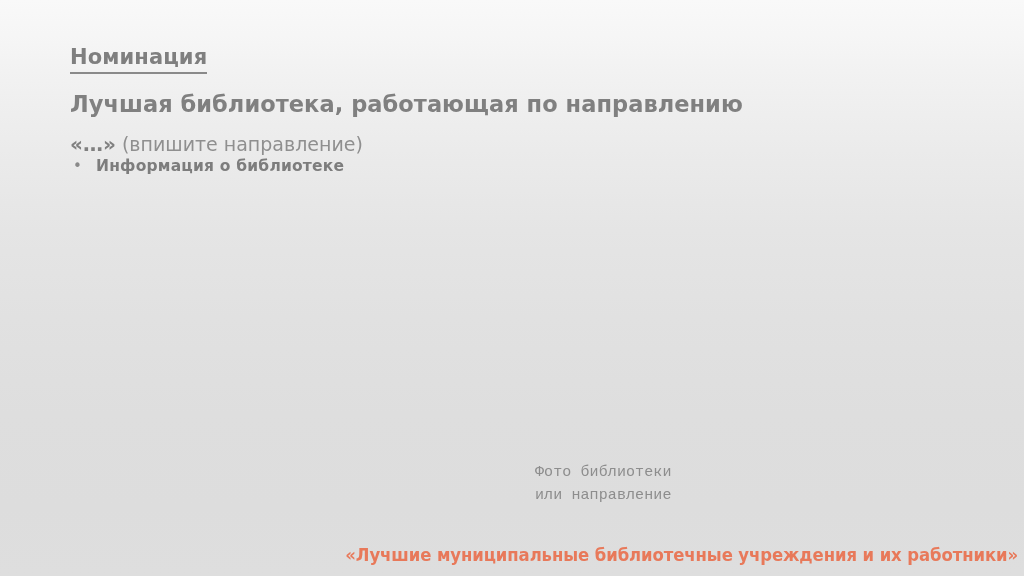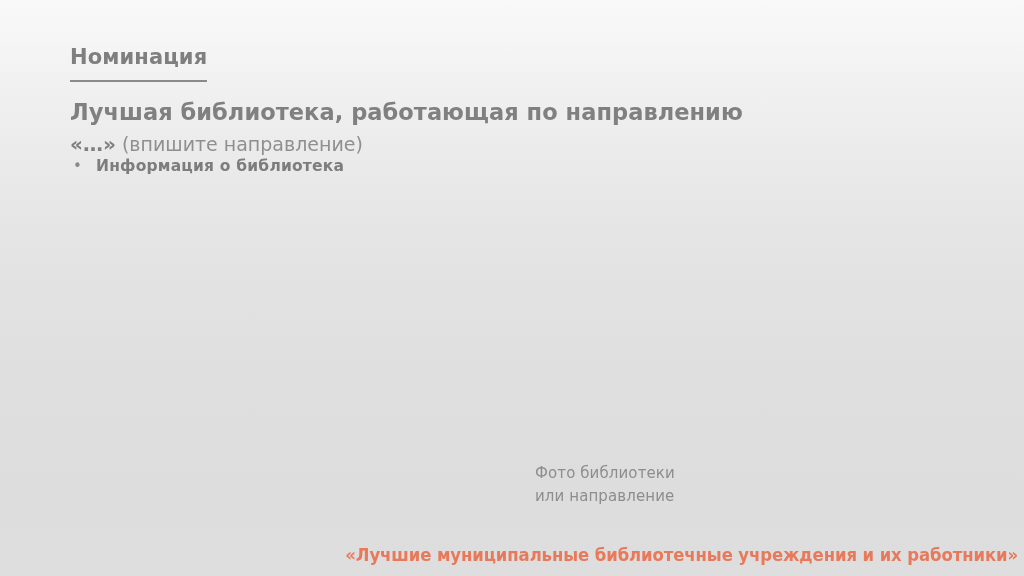--- a/index.html
+++ b/index.html
@@ -41,38 +41,38 @@
   }
 
   .nomination {
     display: inline-block;
     font-size: 21px;
     font-weight: bold;
     color: #7f7f7f;
     letter-spacing: 0.1px;
     line-height: 1.32;
     border-bottom: 2px solid #8a8a8a;
-    padding-bottom: 8px;
+    padding-bottom: 0px;
   }
 
   .title-main {
     font-size: 22.5px;
     font-weight: bold;
     color: #808080;
     line-height: 1.33;
     letter-spacing: 0.05px;
     margin-top: 16px;
     white-space: nowrap;
   }
 
   .title-sub {
     font-size: 19px;
     color: #8c8c8c;
     line-height: 1.35;
-    margin-top: 3px;
+    margin-top: 11px;
   }
   .title-sub .quoted {
     font-weight: bold;
     color: #808080;
     font-size: 20px;
   }
   .title-sub .hint {
     font-weight: normal;
     color: #8f8f8f;
   }
@@ -113,20 +113,21 @@
     left: 535px;
     top: 462px;
     font-size: 15px;
     color: #8d8d8d;
     line-height: 1.5;
     letter-spacing: 0.1px;
   }
   .photo-caption .line {
     display: block;
     white-space: nowrap;
+    font-family: Liberation Mono, monospace;
   }
 
   
   .footer {
     position: absolute;
     right: 6px;
     bottom: 8px;
     width: 1010px;
     text-align: right;
     font-size: 17px;
@@ -149,21 +150,21 @@
     <div class="title-main">Лучшая библиотека, работающая  по направлению</div>
     <div class="title-sub">
       <span class="quoted">«…»</span>
       <span class="hint">(впишите направление)</span>
     </div>
   </div>
 
   <div class="bullets">
     <div class="bullet-row">
       <span class="bullet-marker">•</span>
-      <span class="bullet-text">Информация о библиотека</span>
+      <span class="bullet-text">Информация о библиотеке</span>
     </div>
   </div>
 
   <div class="photo-caption">
     <span class="line">Фото библиотеки</span>
     <span class="line">или направление</span>
   </div>
 
   <div class="footer">«Лучшие муниципальные библиотечные учреждения и их работники»</div>
 

